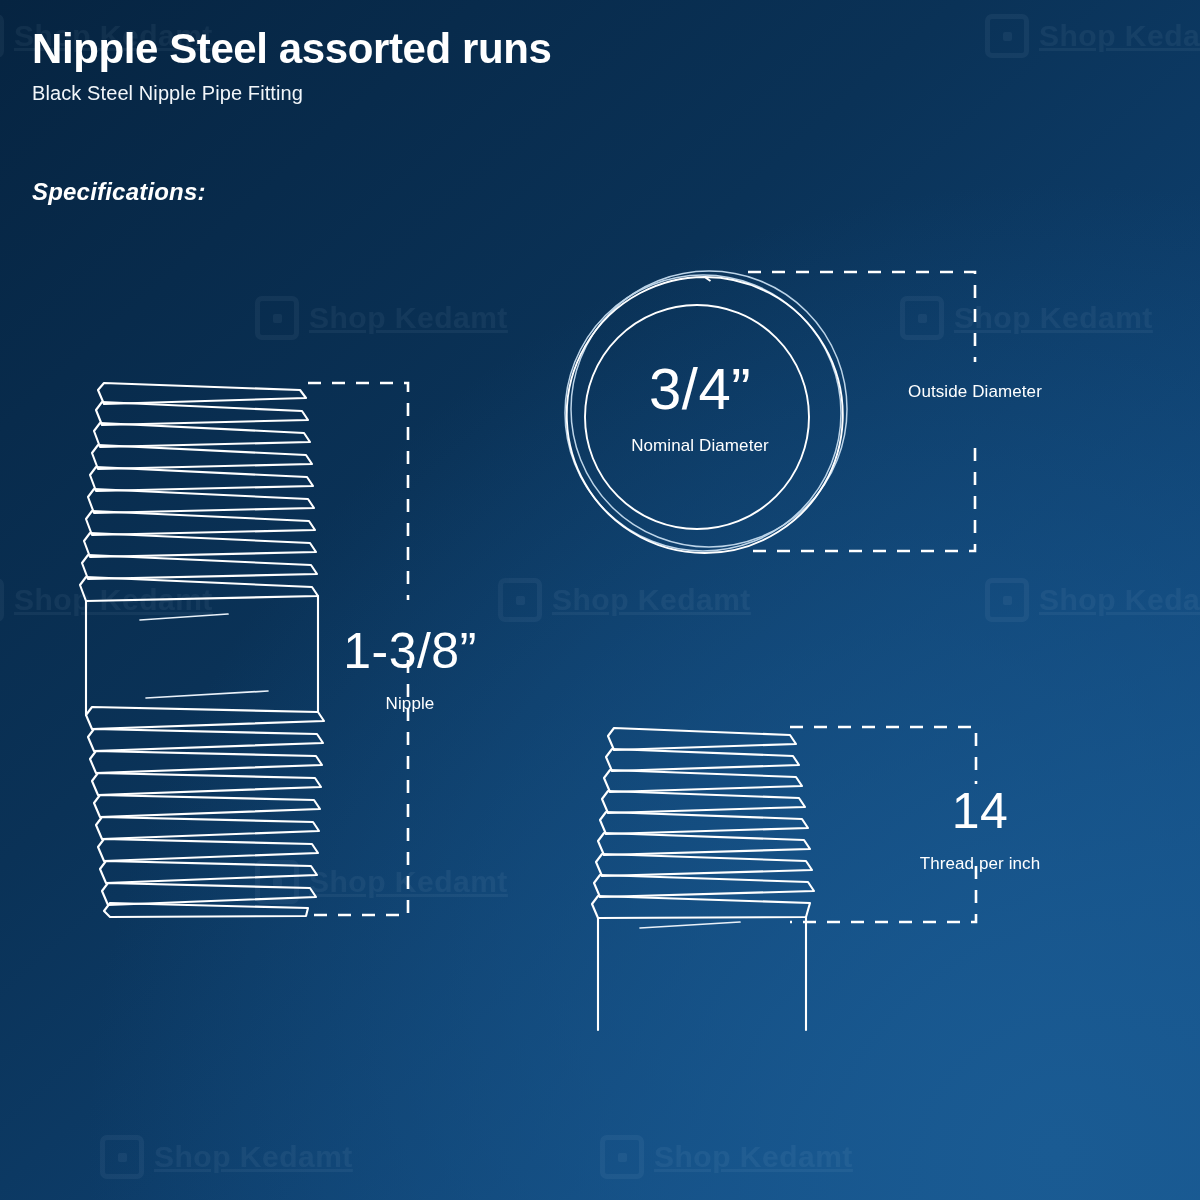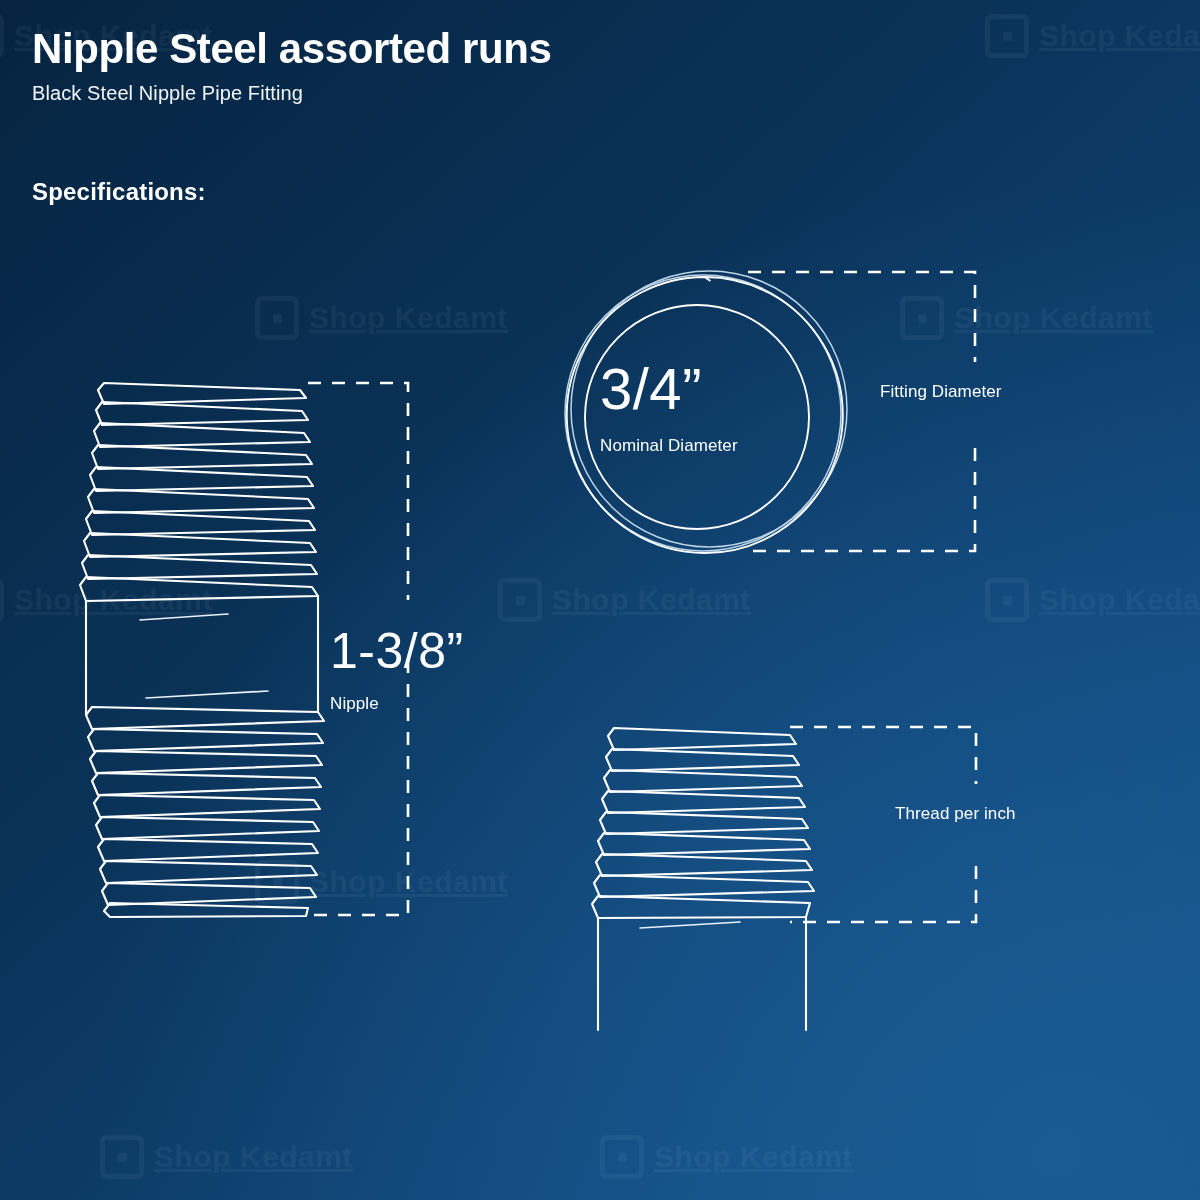--- a/index.html
+++ b/index.html
@@ -85,20 +85,21 @@
     color: #f2f6fa;
     margin: 10px 0 16px 0;
     letter-spacing: 0.1px;
   }
   #spec-heading {
     position: absolute;
     left: 32px;
     top: 178px;
     font-size: 24px;
     font-weight: 700;
+    font-style: italic;
     color: #ffffff;
     letter-spacing: 0.2px;
     text-align: center;
   }
 
   
   #drawing {
     position: absolute;
     inset: 0;
     width: 1200px;
@@ -132,20 +133,21 @@
     fill: none;
     stroke: #ffffff;
     stroke-width: 2.6;
     stroke-dasharray: 13 11;
     stroke-linecap: butt;
   }
 
   
   .callout {
     position: absolute;
+    text-align: center;
     color: #ffffff;
   }
   .callout .big {
     display: block;
     font-size: 50px;
     font-weight: 300;
     line-height: 1.0;
     letter-spacing: 0.5px;
     white-space: nowrap;
   }
@@ -314,25 +316,26 @@
       <path class="dash" d="M976 866 L976 922 L790 922"></path>
     </g>
   </svg>
 
   <div class="callout" id="callout-nominal">
     <span class="big">3/4”</span>
     <span class="small">Nominal Diameter</span>
   </div>
 
   <div class="callout" id="callout-outside">
-    <span class="small">Fitting Diameter</span>
+    <span class="small">Outside Diameter</span>
   </div>
 
   <div class="callout" id="callout-length">
     <span class="big">1-3/8”</span>
     <span class="small">Nipple</span>
   </div>
 
   <div class="callout" id="callout-threads">
+    <span class="big">14</span>
     <span class="small">Thread per inch</span>
   </div>
 
 </div>
 
 </body></html>

